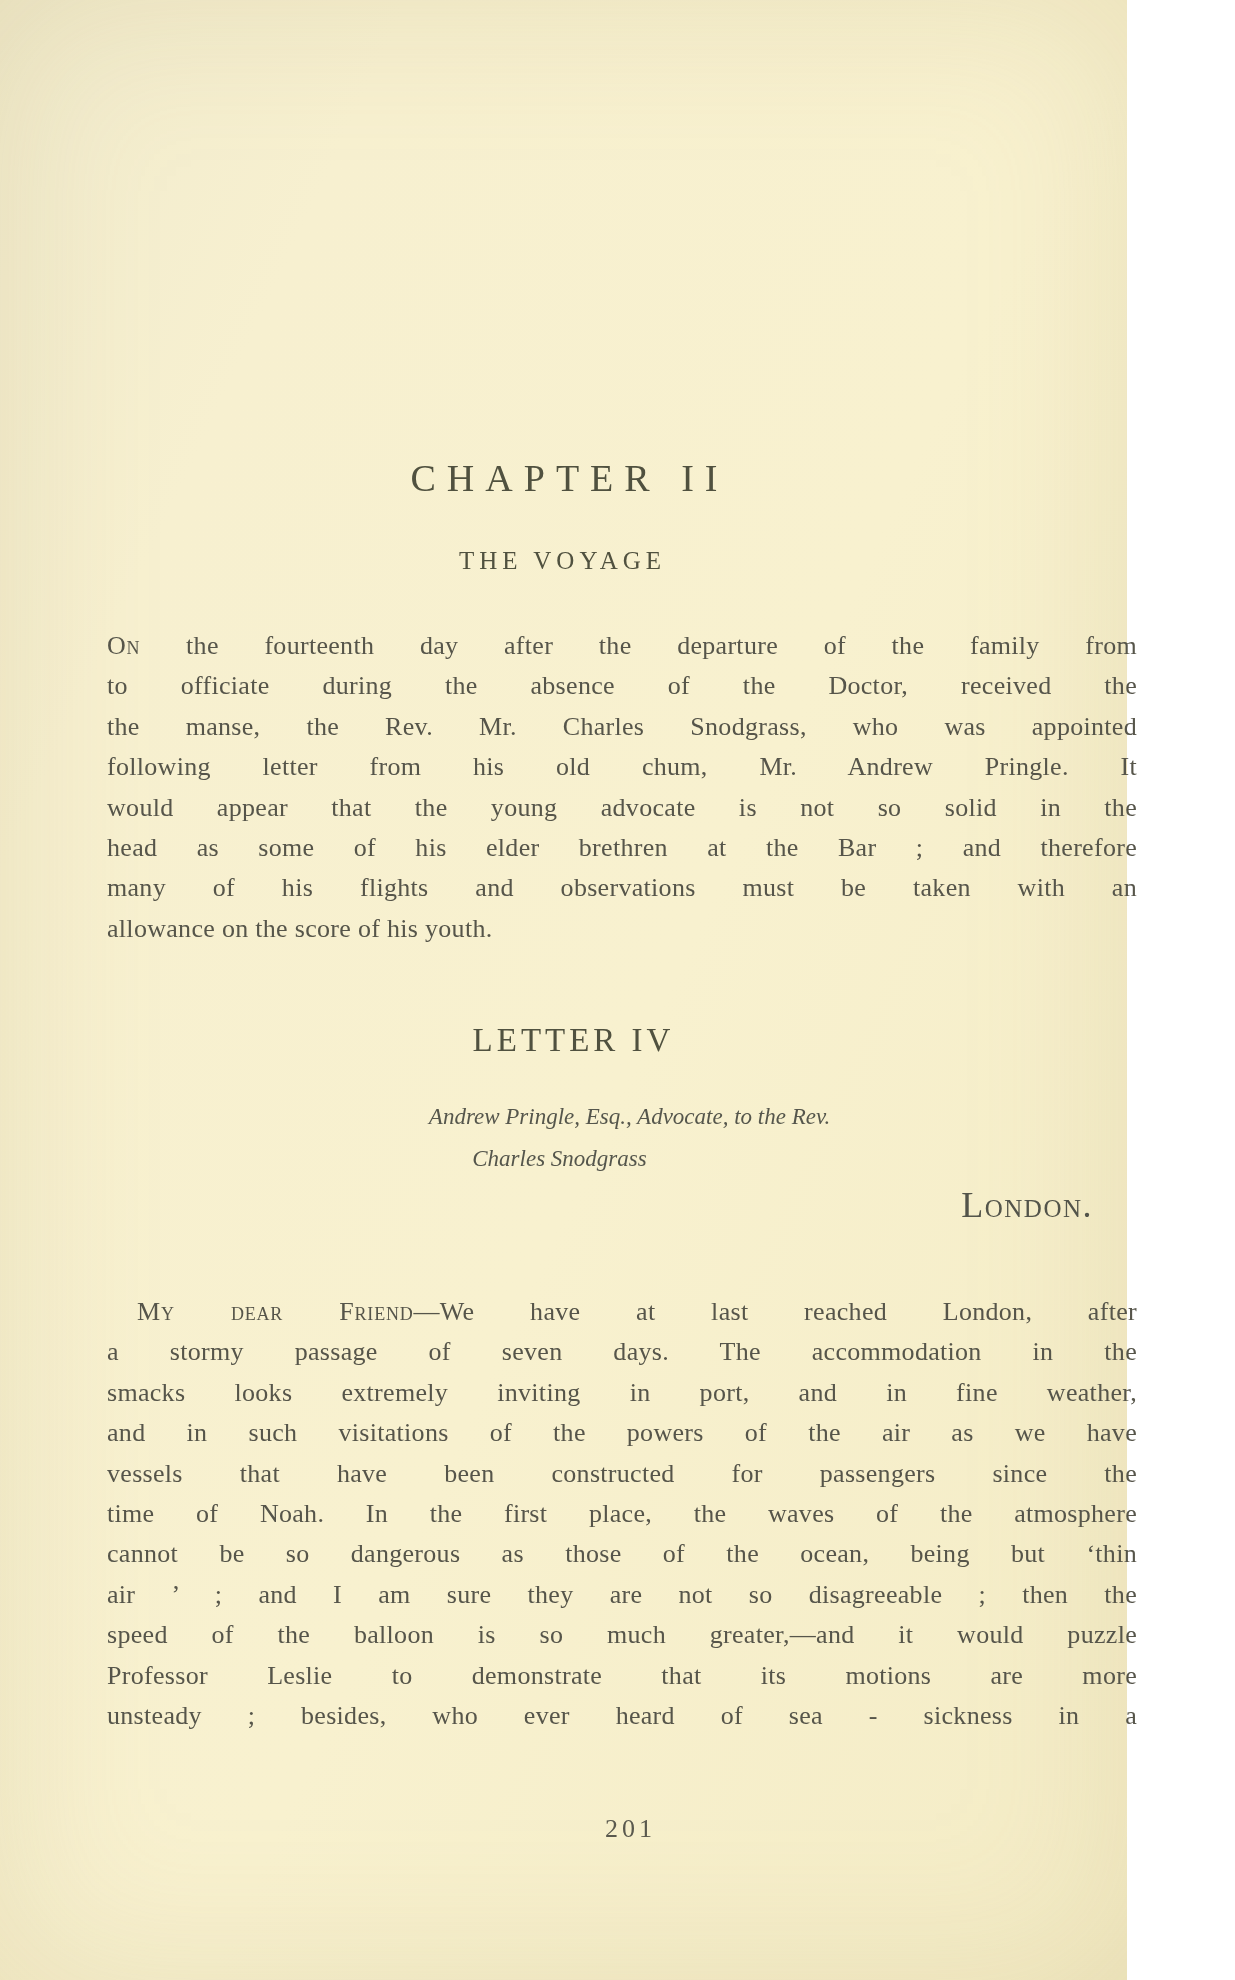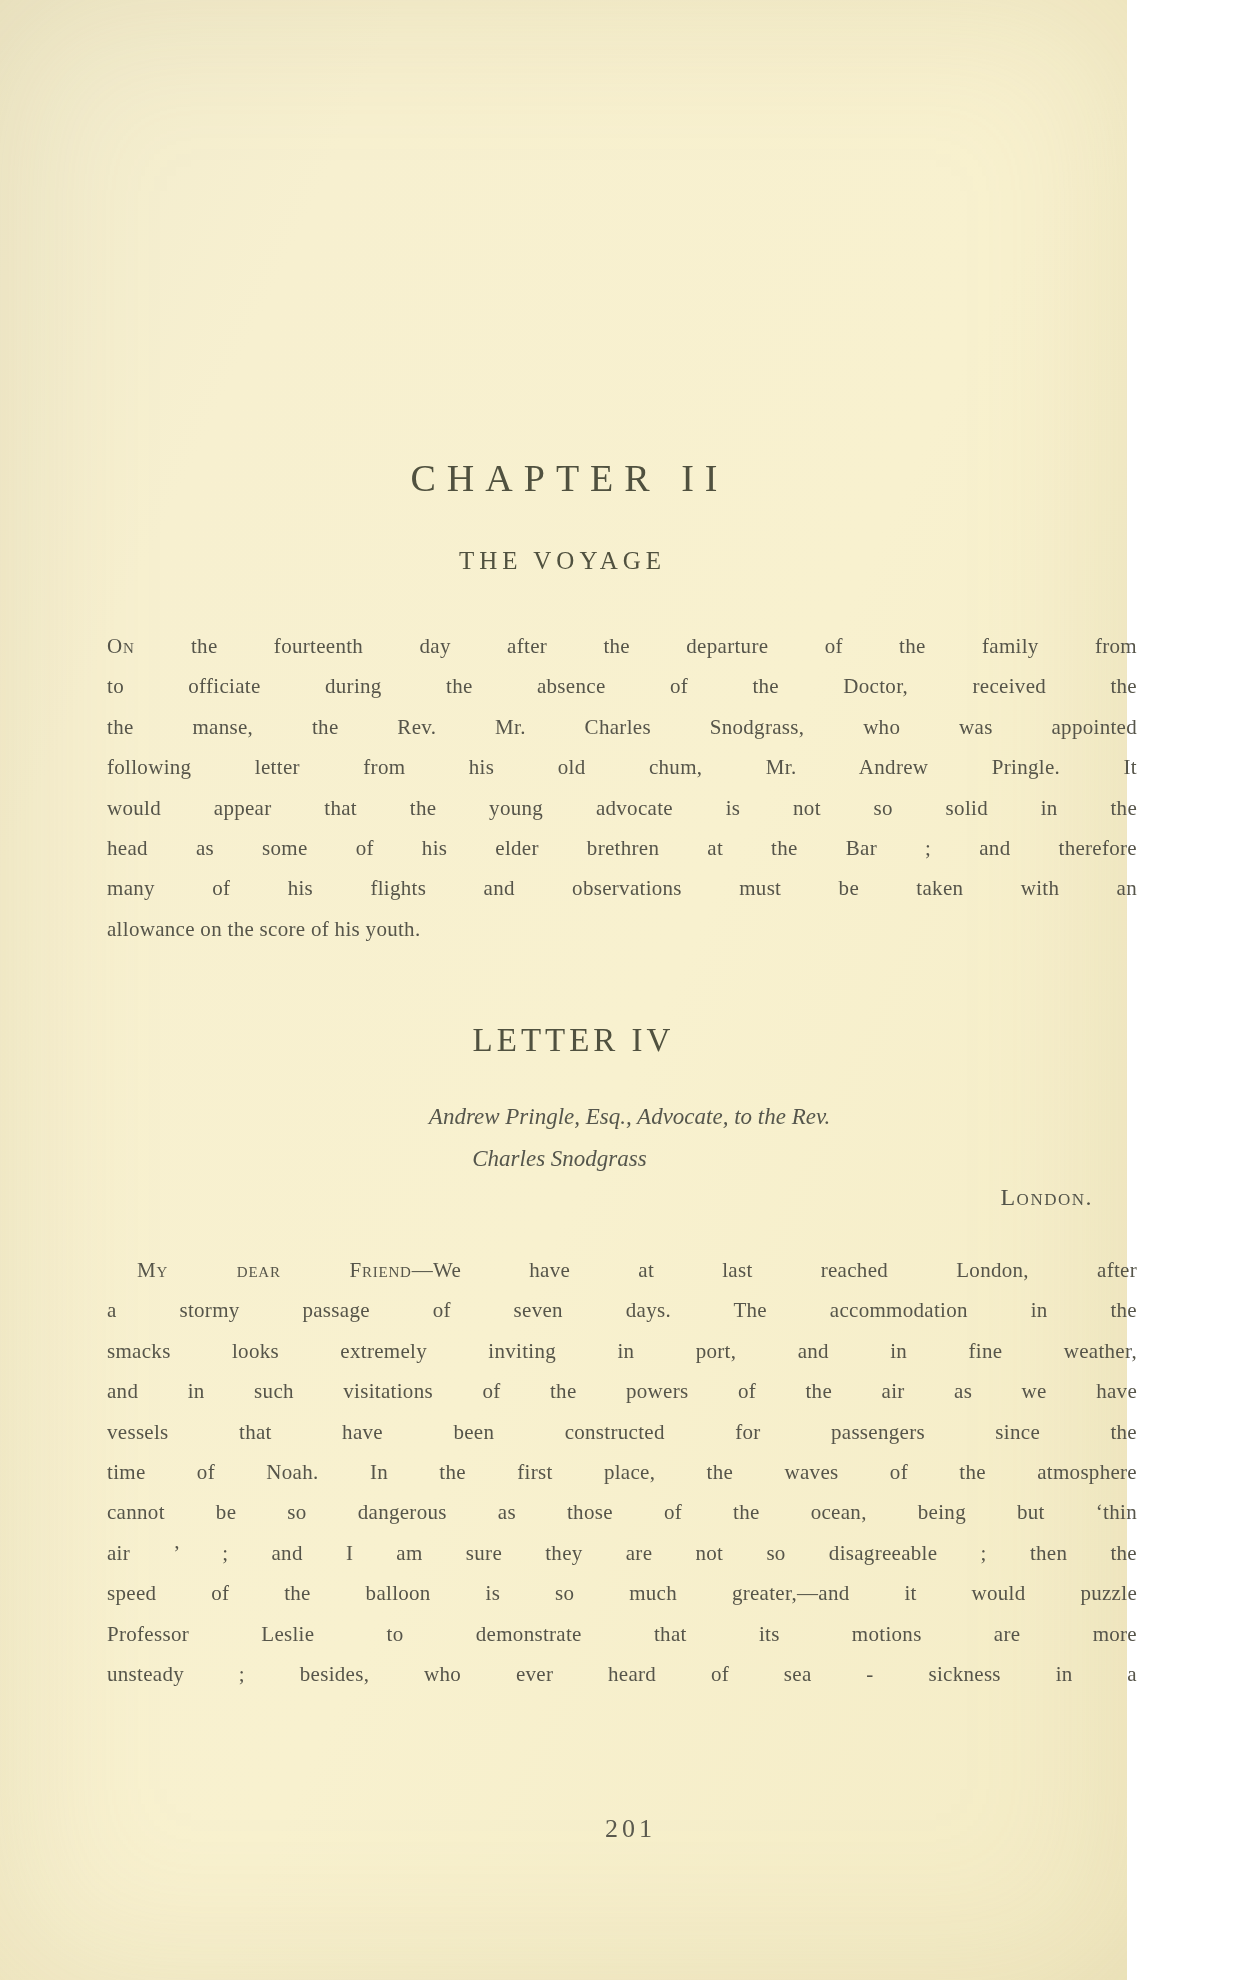--- a/index.html
+++ b/index.html
@@ -57,28 +57,28 @@
   .salutation .sal-1 { transform: translateX(12px); }
   .salutation .sal-2 { transform: translateX(-58px); }
   .place-line {
     position: absolute;
     top: 1184px;
     left: 107px; width: 1030px;
     text-align: right;
     padding-right: 44px;
     box-sizing: border-box;
     font-variant: small-caps;
-    font-size: 24px;
+    font-size: 36px;
     letter-spacing: 1.5px;
     color: #53544a;
   }
   .intro-block { top: 626px; }
-  .letter-block { top: 1250px; }
+  .letter-block { top: 1292px; }
   .line {
-    font-size: 21px;
+    font-size: 26px;
     line-height: 40.4px;
     letter-spacing: 0.3px;
     text-align: justify;
     text-align-last: justify;
     color: #56554a;
   }
   .line.last { text-align-last: left; }
   .line.indent { text-indent: 30px; }
   .sc { font-variant: small-caps; letter-spacing: 0.8px; }
   .page-number {

